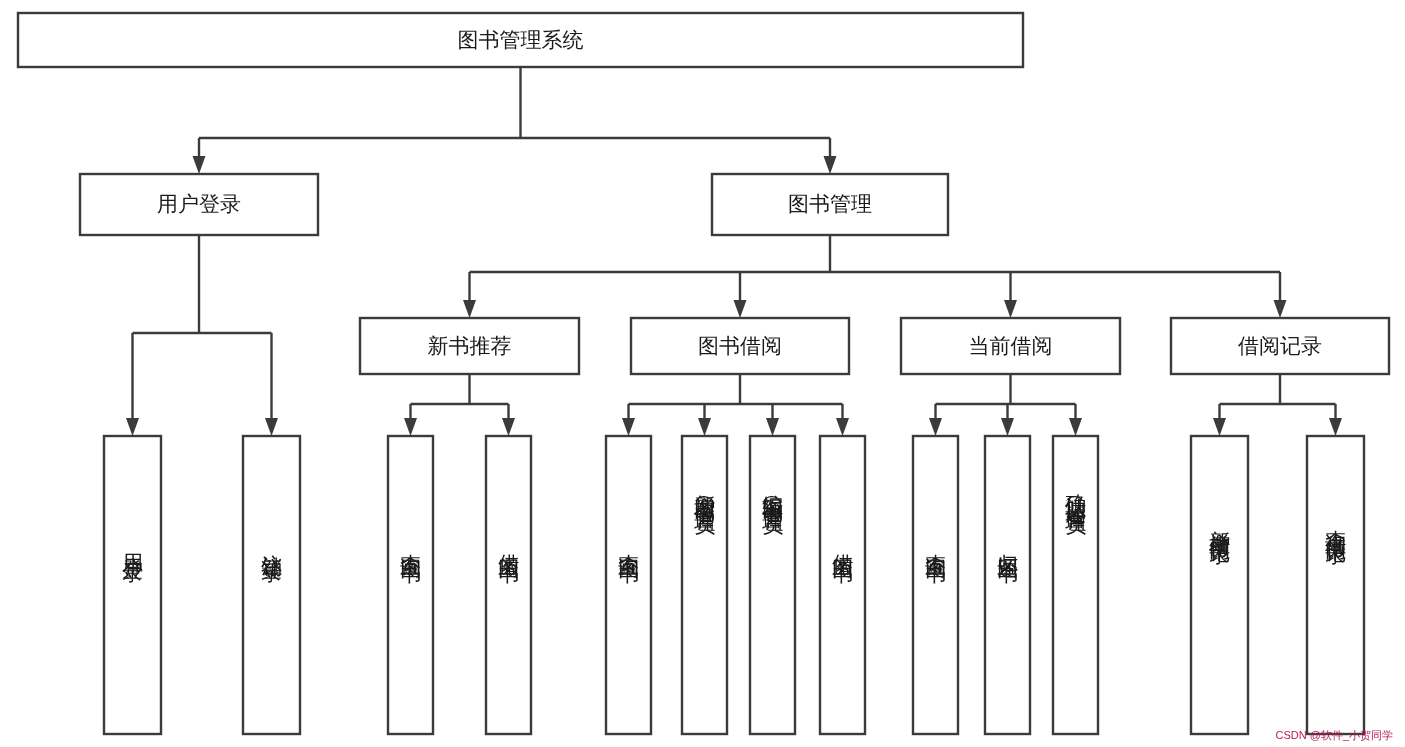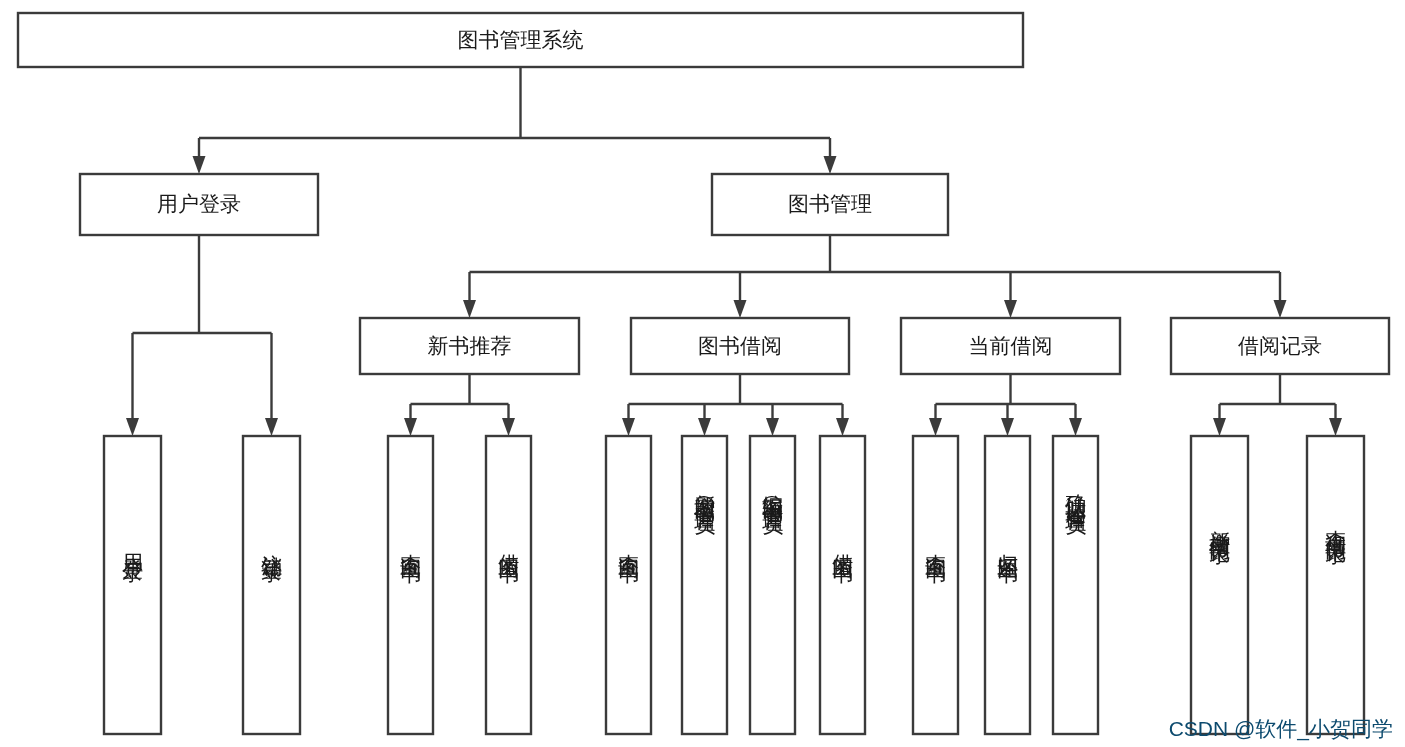--- a/index.html
+++ b/index.html
@@ -64,22 +64,22 @@
     letter-spacing: 3px;
     color: #1a1a1a;
     white-space: nowrap;
     text-align: center;
   }
   .watermark {
     position: absolute;
     right: 12px;
     bottom: 4px;
     font-family: "Liberation Sans", "DejaVu Sans", sans-serif;
-    font-size: 21px;
-    color: #0c4a6e;
+    font-size: 11px;
+    color: #be185d;
     white-space: nowrap;
     user-select: none;
   }
 </style>
 </head>
 <body>
 
 <div id="diagram-root">
 
   <svg class="diagram-canvas" viewBox="0 0 1405 747">

